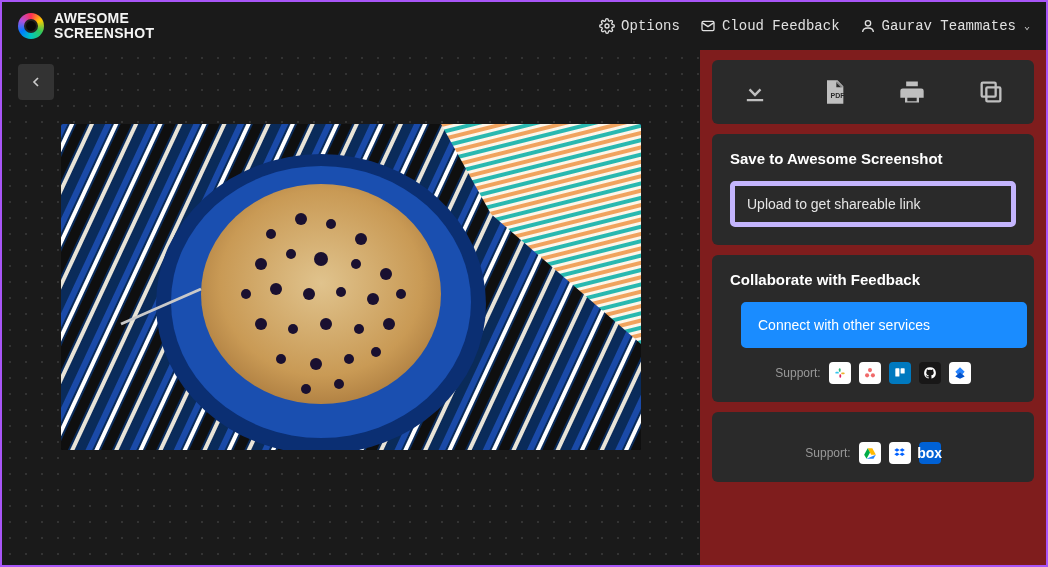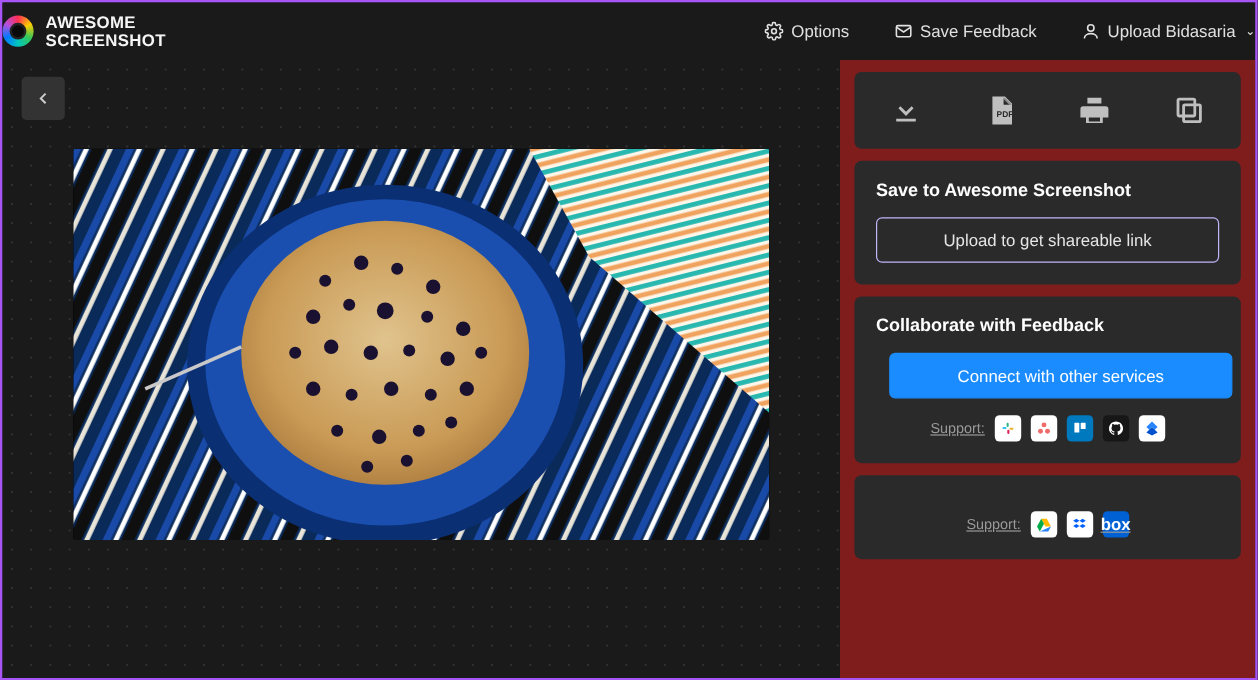--- a/index.html
+++ b/index.html
@@ -10,21 +10,21 @@
   font-family: -apple-system, BlinkMacSystemFont, "Segoe UI", Arial, sans-serif;
   color: #e0e0e0;
   overflow: hidden;
   border: 2px solid #a855f7;
 }
 .header {
   height: 48px;
   display: flex;
   align-items: center;
   justify-content: space-between;
-  padding: 0 0;
+  padding: 0 16px;
   background: #1a1a1a;
 }
 .logo-area {
   display: flex;
   align-items: center;
   gap: 10px;
 }
 .logo-icon {
   width: 26px;
   height: 26px;
@@ -44,21 +44,22 @@
 .logo-text {
   font-weight: 800;
   font-size: 14px;
   line-height: 1.05;
   letter-spacing: 0.3px;
   color: #f5f5f5;
 }
 .header-right {
   display: flex;
   align-items: flex-end;
-  gap: 37px;
+  gap: 20px;
+  font-family: Liberation Mono, monospace;
 }
 .header-link {
   display: flex;
   align-items: center;
   gap: 6px;
   color: #e0e0e0;
   font-size: 14px;
   cursor: pointer;
 }
 .header-link svg { width: 16px; height: 16px; }
@@ -135,41 +136,40 @@
   font-size: 15px;
   font-weight: 600;
   color: #fff;
   margin-bottom: 14px;
 }
 .btn {
   width: 100%;
   padding: 10px 12px;
   border-radius: 5px;
   font-size: 14px;
-  text-align: center;
+  text-align: left;
   cursor: pointer;
-  border: 1px solid #c4b5fd;
+  border: 5px solid #c4b5fd;
   background: transparent;
   color: #e5e5e5;
 }
 .btn-primary {
   background: #1a8cff;
   border-color: #1a8cff;
   color: #fff;
   margin-left: 11px;
 }
 .support-row {
   margin-top: 14px;
   display: flex;
   align-items: center;
   justify-content: center;
   gap: 8px;
   font-size: 12px;
   color: #999;
-  text-decoration: underline;
 }
 .service-icon {
   width: 22px;
   height: 22px;
   border-radius: 4px;
   display: flex;
   align-items: center;
   justify-content: center;
   font-size: 11px;
   font-weight: bold;
@@ -202,28 +202,28 @@
           <circle cx="12" cy="12" r="3"></circle>
           <path d="M19.4 15a1.65 1.65 0 0 0 .33 1.82l.06.06a2 2 0 1 1-2.83 2.83l-.06-.06a1.65 1.65 0 0 0-1.82-.33 1.65 1.65 0 0 0-1 1.51V21a2 2 0 1 1-4 0v-.09a1.65 1.65 0 0 0-1-1.51 1.65 1.65 0 0 0-1.82.33l-.06.06a2 2 0 1 1-2.83-2.83l.06-.06a1.65 1.65 0 0 0 .33-1.82 1.65 1.65 0 0 0-1.51-1H3a2 2 0 1 1 0-4h.09a1.65 1.65 0 0 0 1.51-1 1.65 1.65 0 0 0-.33-1.82l-.06-.06a2 2 0 1 1 2.83-2.83l.06.06a1.65 1.65 0 0 0 1.82.33h0a1.65 1.65 0 0 0 1-1.51V3a2 2 0 1 1 4 0v.09a1.65 1.65 0 0 0 1 1.51h0a1.65 1.65 0 0 0 1.82-.33l.06-.06a2 2 0 1 1 2.83 2.83l-.06.06a1.65 1.65 0 0 0-.33 1.82v0a1.65 1.65 0 0 0 1.51 1H21a2 2 0 1 1 0 4h-.09a1.65 1.65 0 0 0-1.51 1z"></path>
         </svg>
       <span>Options</span>
     </div>
     <div class="header-link">
       <svg viewBox="0 0 24 24" fill="none" stroke="currentColor" stroke-width="2">
           <rect x="3" y="5" width="18" height="14" rx="2"></rect>
           <polyline points="3,7 12,13 21,7"></polyline>
         </svg>
-      <span>Save Feedback</span>
+      <span>Cloud Feedback</span>
     </div>
     <div class="header-link">
       <svg viewBox="0 0 24 24" fill="none" stroke="currentColor" stroke-width="2">
           <circle cx="12" cy="8" r="4"></circle>
           <path d="M4 21c0-4 4-6 8-6s8 2 8 6"></path>
         </svg>
-      <span>Upload Bidasaria</span>
+      <span>Gaurav Teammates</span>
       <span class="chev">⌄</span>
     </div>
   </div>
 </div>
 
 <div class="main">
   <div class="canvas-area">
     <div class="back-btn">
       <svg width="16" height="16" viewBox="0 0 24 24" fill="none" stroke="currentColor" stroke-width="2.5">
           <polyline points="15 18 9 12 15 6"></polyline>

